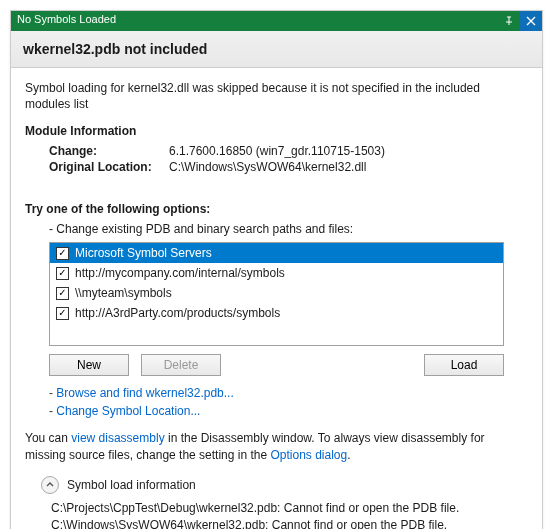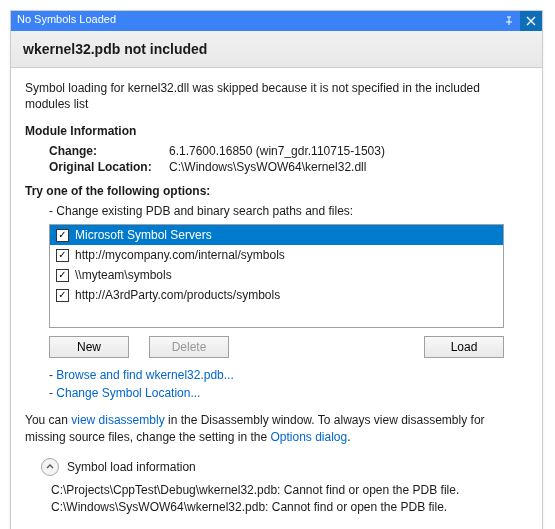--- a/index.html
+++ b/index.html
@@ -8,21 +8,21 @@
     font-family: "Segoe UI", Tahoma, sans-serif;
     font-size: 12px; color: #1b1b1b;
     width: 555px;
   }
   .panel {
     border: 1px solid #ccc; width: 533px;
     box-shadow: 0 1px 3px rgba(0,0,0,0.08);
   }
   .titlebar {
     display: flex; align-items: stretch;
-    background: #3b82f6; color: #fff; height: 20px;
+    background: #15803d; color: #fff; height: 20px;
     font-size: 11px;
   }
   .titlebar .title { flex: 1; padding: 2px 6px; }
   .titlebar .btn {
     width: 22px; display: flex; align-items: center; justify-content: center;
     cursor: pointer;
   }
   .titlebar .btn.close { background: #0e6eb8; }
   .titlebar svg { stroke: #fff; fill: none; }
   .header {
@@ -46,21 +46,21 @@
     display: flex; align-items: center; gap: 6px;
     padding: 2px 6px; height: 20px; cursor: default;
   }
   .listrow.selected { background: #007acc; color: #fff; }
   .cb {
     width: 13px; height: 13px; border: 1px solid #333; background: #fff;
     display: inline-flex; align-items: center; justify-content: center;
     font-size: 10px; line-height: 1; color: #000; flex: none;
   }
   .btnrow {
-    display: flex; gap: 20px; margin: 0 24px 10px; align-items: flex-start;
+    display: flex; gap: 12px; margin: 0 24px 10px; align-items: flex-start;
   }
   .btnrow .spacer { flex: 1; }
   button.ui {
     min-width: 80px; height: 22px;
     background: linear-gradient(#f8f8f8,#e8e8e8);
     border: 1px solid #a0a0a0; font: inherit; cursor: pointer;
   }
   button.ui:disabled { color: #999; cursor: default; }
   .link { color: #0066cc; cursor: pointer; }
   .linkline { padding-left: 34px; margin: 4px 0; }
@@ -105,21 +105,21 @@
     <div class="sect">Module Information</div>
     <div class="info-row">
       <div class="info-label">Change:</div>
       <div class="info-val">6.1.7600.16850 (win7_gdr.110715-1503)</div>
     </div>
     <div class="info-row">
       <div class="info-label">Original Location:</div>
       <div class="info-val">C:\Windows\SysWOW64\kernel32.dll</div>
     </div>
 
-    <div class="sect" style="margin-top:10px">Try one of the following options:</div>
+    <div class="sect" style="margin-top:28px">Try one of the following options:</div>
     <div class="sub">- Change existing PDB and binary search paths and files:</div>
 
     <div class="listbox">
       <div class="listrow selected">
         <span class="cb">✓</span>
         <span>Microsoft Symbol Servers</span>
       </div>
       <div class="listrow">
         <span class="cb">✓</span>
         <span>http://mycompany.com/internal/symbols</span>

